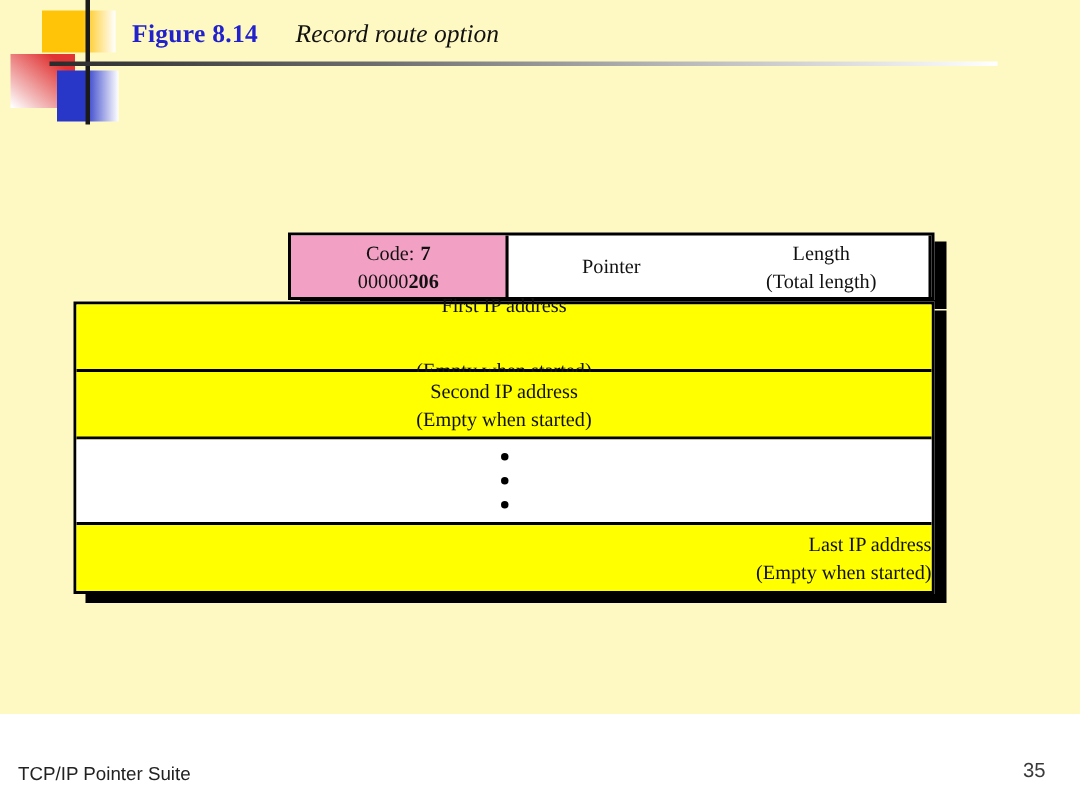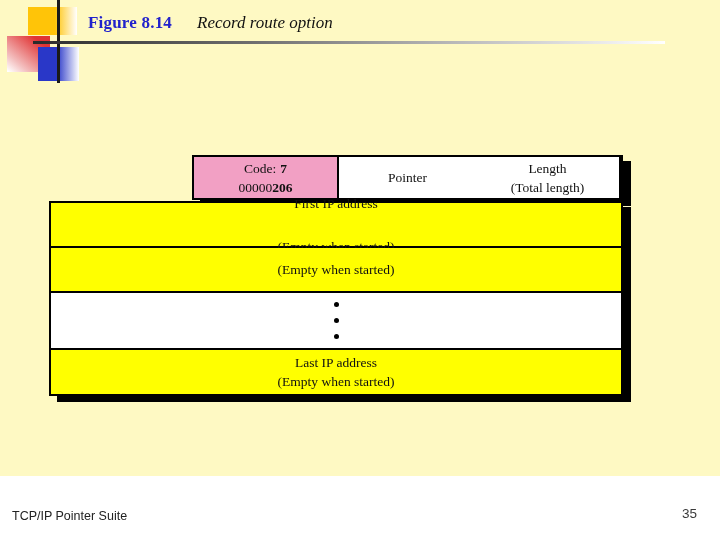--- a/index.html
+++ b/index.html
@@ -91,28 +91,29 @@
       <div>(Total length)</div>
     </div>
   </div>
 
   <div class="bigbox">
     <div class="brow r1" style="background-color: rgb(255, 255, 0);">
       <div>First IP address</div>
       <div>(Empty when started)</div>
     </div>
     <div class="brow r2" style="background-color: rgb(255, 255, 0);">
+      <div>Second IP address</div>
       <div>(Empty when started)</div>
     </div>
     <div class="brow rdots">
       <div class="dot"></div>
       <div class="dot"></div>
       <div class="dot"></div>
     </div>
-    <div class="brow r4" style="background-color: rgb(255, 255, 0);">
+    <div class="brow r4" style="background-color: rgb(255, 255, 0); align-items: flex-end;">
       <div>Last IP address</div>
       <div>(Empty when started)</div>
     </div>
   </div>
 
   <div class="footer-left">TCP/IP Pointer Suite</div>
   <div class="footer-right">35</div>
 
 </div>
 

